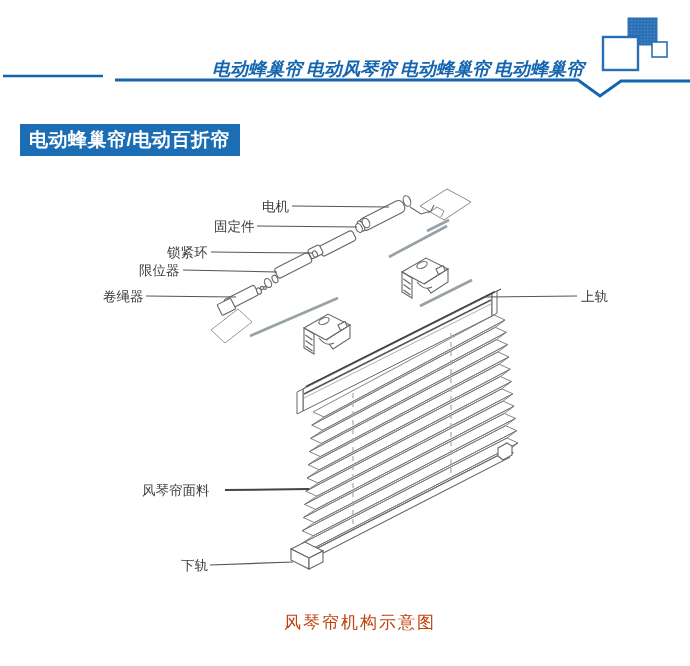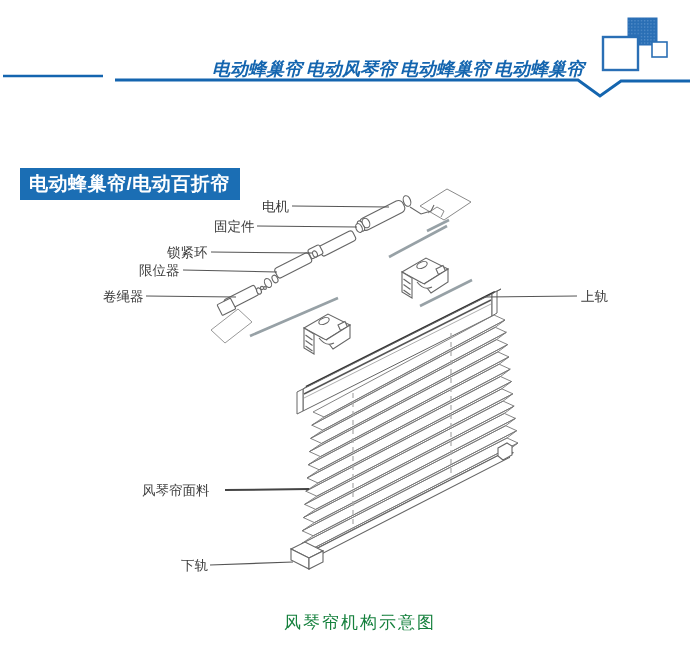--- a/index.html
+++ b/index.html
@@ -7,23 +7,23 @@
   .page{position:relative;width:690px;height:666px;background:#fff;overflow:hidden;}
   .layer{position:absolute;left:0;top:0;z-index:1;}
   .logo{position:absolute;left:8px;top:46px;z-index:2;
         font-size:26px;font-weight:bold;font-style:italic;
         color:#1465af;letter-spacing:1px;}
   .nav{position:absolute;top:57px;right:106px;z-index:2;display:flex;gap:4px;
        font-size:18px;font-weight:bold;font-style:italic;color:#1465af;white-space:nowrap;}
   .nav span{cursor:pointer;}
   .section-title{position:absolute;left:20px;top:124px;z-index:2;height:32px;
         line-height:32px;padding:0 10px 0 9px;background:#1b6eb4;color:#ffffff;
-        font-size:19px;font-weight:bold;letter-spacing:0.5px;margin-top:44px;}
+        font-size:19px;font-weight:bold;letter-spacing:0.5px;}
   .caption{position:absolute;left:30px;top:611px;width:660px;z-index:2;
-        text-align:center;font-size:17px;color:#15803d;letter-spacing:2px;}
+        text-align:center;font-size:17px;color:#c2410c;letter-spacing:2px;}
   svg text{font-family:"Liberation Sans","DejaVu Sans",sans-serif;font-size:13.5px;fill:#3c3c3c;}
   svg .lead{stroke:#555;stroke-width:1.1;}
   svg .part{fill:#fff;stroke:#666;stroke-width:1.1;}
   svg .thin{fill:none;stroke:#777;stroke-width:0.9;}
   svg .rod{stroke:#97a1a6;stroke-width:2.6;}
   svg .bracket *{fill:#fff;stroke:#666;stroke-width:1.1;}
 </style>
 </head>
 <body>
 

